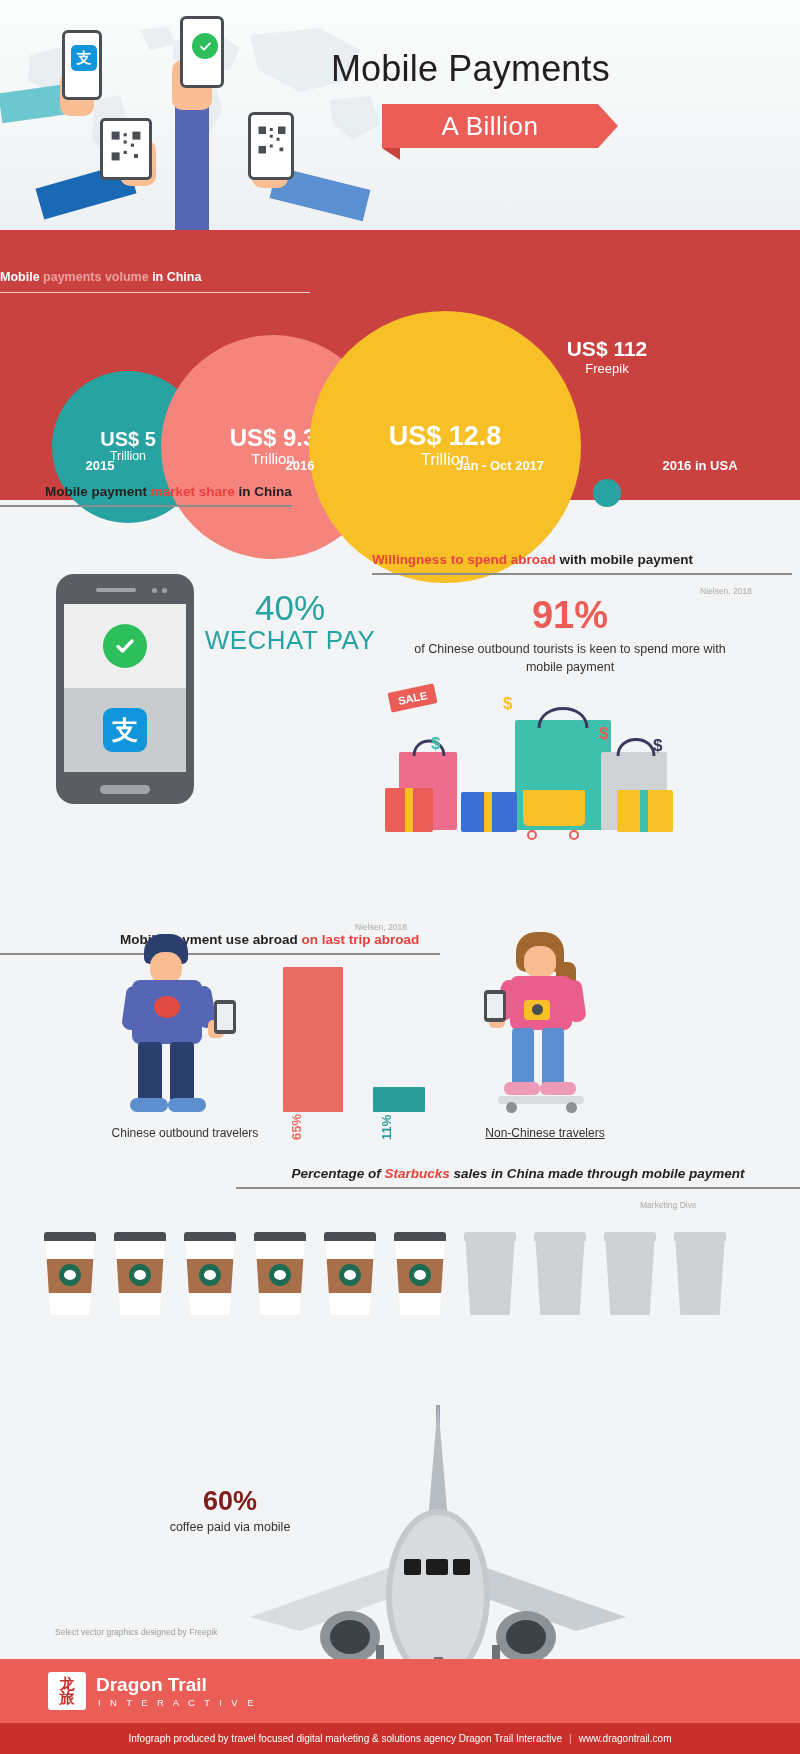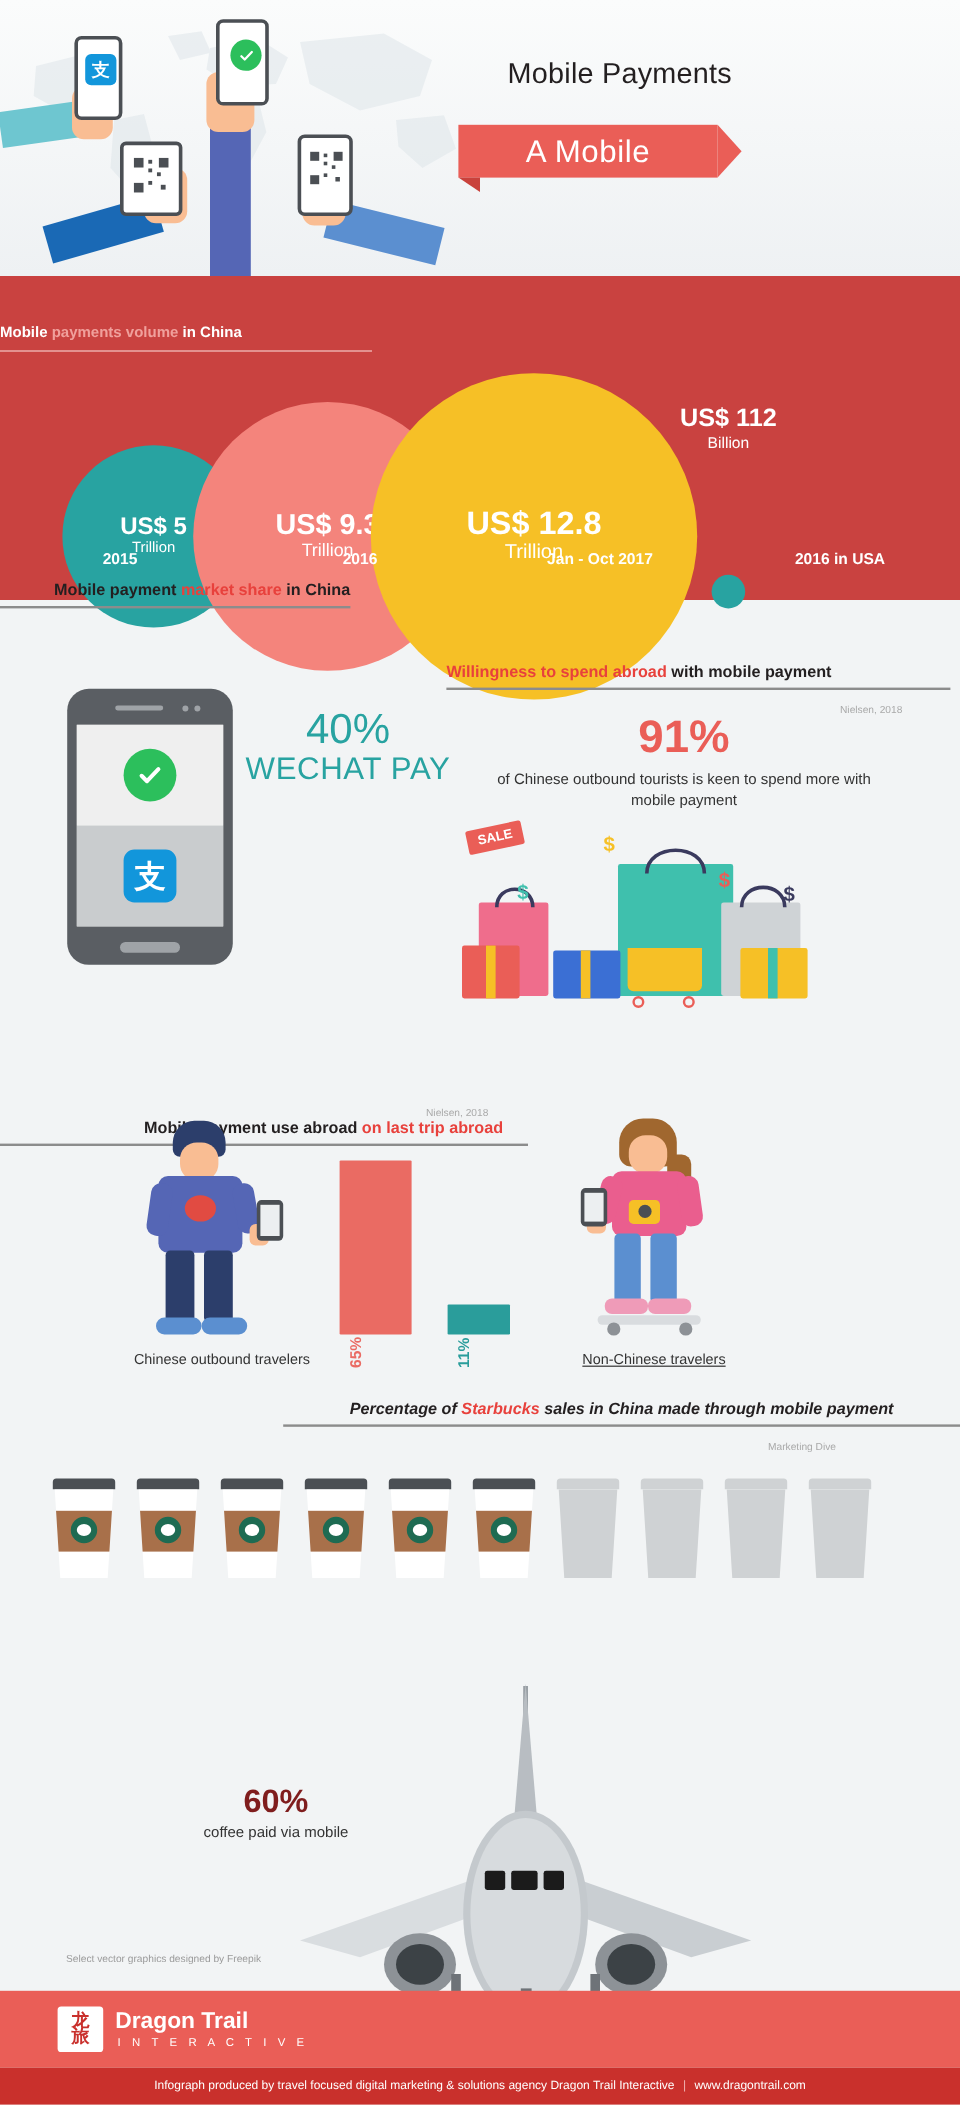--- a/index.html
+++ b/index.html
@@ -13,21 +13,21 @@
 
   
   .hero {
     position: relative; height: 230px;
     background: linear-gradient(180deg,#fbfcfc 0%, #eef1f3 100%);
     overflow: hidden;
   }
   .worldmap { position:absolute; left:0; top:0; width:420px; height:230px; opacity:.55; }
   .hero-title {
     position: absolute; right: 190px; top: 48px;
-    font-size: 24px; color: #231f20; letter-spacing: .2px; font-weight: 400;
+    font-size: 36px; color: #231f20; letter-spacing: .2px; font-weight: 400;
     white-space: nowrap;
   }
   .ribbon {
     position: absolute; left: 382px; top: 104px; width: 216px; height: 44px;
     background: #ea5e57;
   }
   .ribbon:after {
     content:""; position:absolute; right:-20px; top:0;
     border-left: 20px solid #ea5e57;
     border-top: 22px solid transparent;
@@ -197,21 +197,21 @@
             <rect x="17" y="13" width="4" height="4"></rect>
             <rect x="26" y="17" width="4" height="4"></rect>
             <rect x="17" y="26" width="4" height="4"></rect>
             <rect x="30" y="30" width="5" height="5"></rect>
           </g>
       </svg>
     </div>
 
     <div class="hero-title">Mobile Payments</div>
     <div class="ribbon">
-      <div class="ribbon-label">A Mobile</div>
+      <div class="ribbon-label">A Billion</div>
     </div>
     <div class="ribbon-tail"></div>
   </div>
 
   <div class="band-red">
     <div class="band-red-head">
       <div class="t">
         <span>Mobile </span><span class="mid">payments volume</span><span> in China</span>
       </div>
       <div class="rule"></div>
@@ -226,21 +226,21 @@
           <div class="v" style="font-size:24px">US$ 9.3</div>
           <div class="u" style="font-size:14.879999999999999px">Trillion</div>
         </div>
         <div class="bub" style="width: 272px; height: 272px; left: 309px; top: 9px; background: rgb(246, 192, 38);">
           <div class="v" style="font-size:27px">US$ 12.8</div>
           <div class="u" style="font-size:16.74px">Trillion</div>
         </div>
         <div class="bub" style="width: 28px; height: 28px; left: 593px; top: 177px; background: rgb(40, 163, 161);"></div>
         <div style="position: absolute; left: 517px; top: 36px; width: 180px; text-align: center; color: rgb(255, 255, 255);">
           <div style="font-size:21px;font-weight:bold;line-height:1">US$ 112</div>
-          <div style="font-size:13px;font-weight:300;line-height:1.6">Billion</div>
+          <div style="font-size:13px;font-weight:300;line-height:1.6">Freepik</div>
         </div>
       </div>
 
     <div class="yearrow">
       <div>2015</div>
       <div>2016</div>
       <div>Jan - Oct 2017</div>
       <div>2016 in USA</div>
     </div>
   </div>

